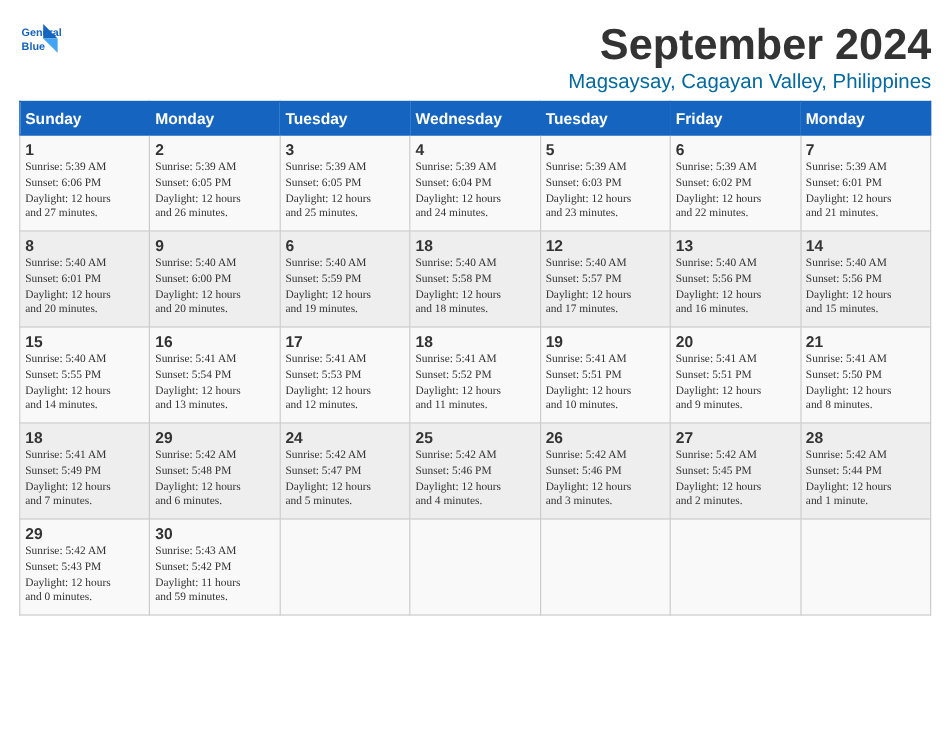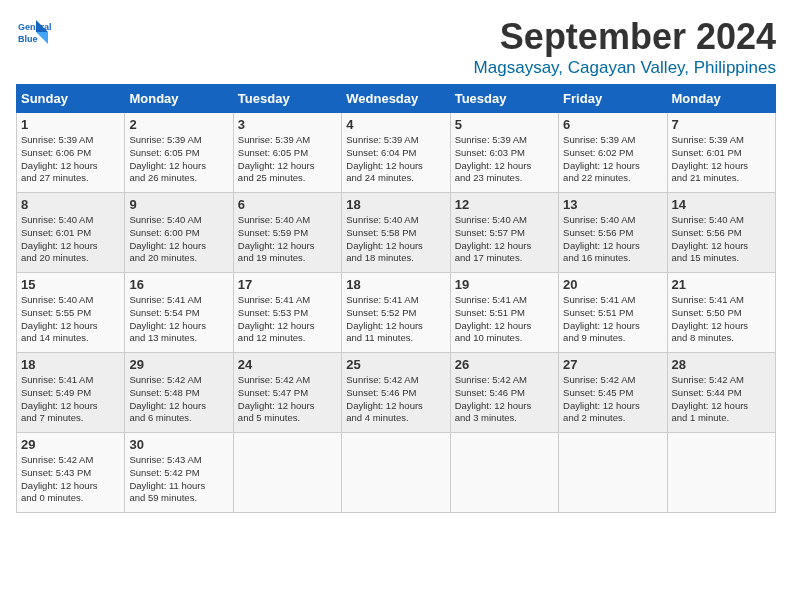--- a/index.html
+++ b/index.html
@@ -70,20 +70,21 @@
     .day-number {
       font-size: 13px;
       font-weight: bold;
       display: block;
       margin-bottom: 2px;
     }
     .day-info {
       font-size: 9.5px;
       line-height: 1.35;
       color: #333;
+      font-family: Liberation Serif, serif;
     }
     td.empty {
       background-color: #f0f0f0;
     }
   </style>
 </head>
 <body>
 
 <div class="header-area">
   <div class="logo">

